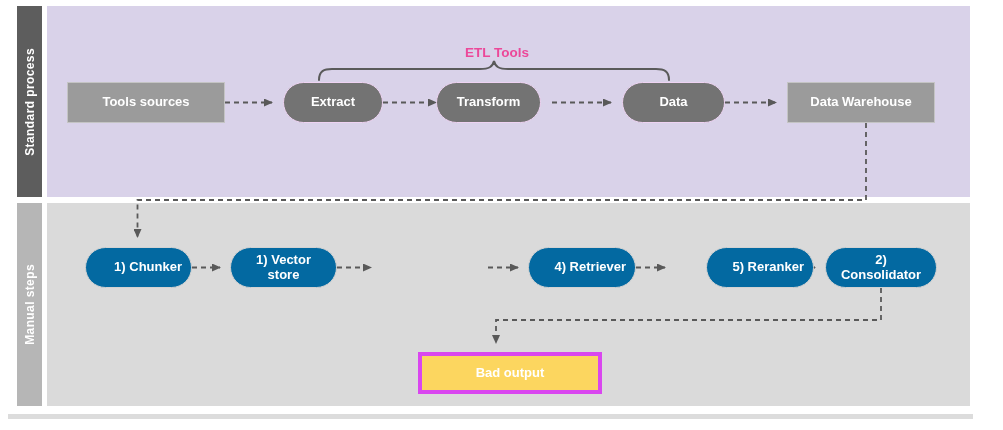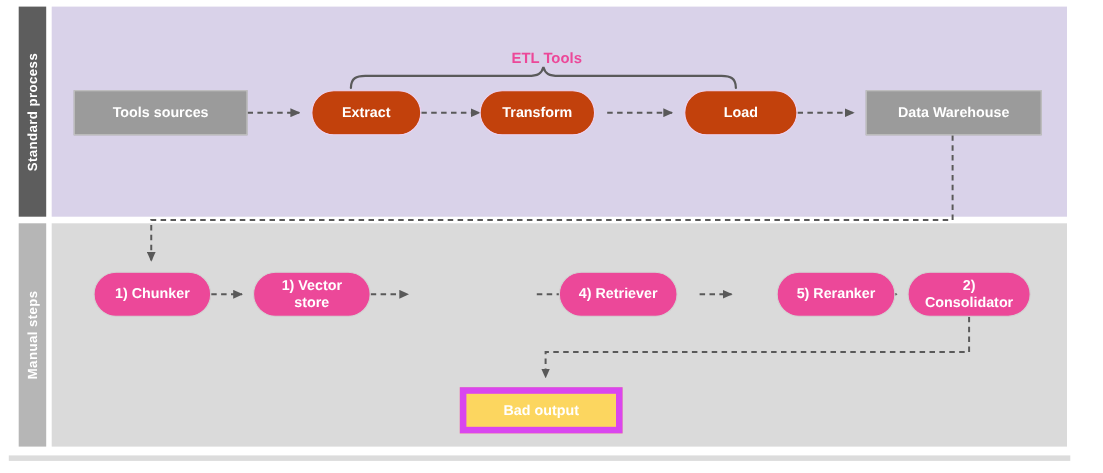--- a/index.html
+++ b/index.html
@@ -19,34 +19,34 @@
   .lane-standard-body{left:47px;top:6px;width:923px;height:191px;background:#d9d2e9;}
   .lane-manual-label{left:17px;top:203px;width:25px;height:203px;background:#b6b6b6;}
   .lane-manual-body{left:47px;top:203px;width:923px;height:203px;background:#dadada;}
   .bottom-strip{position:absolute;left:8px;top:414px;width:965px;height:5px;background:#dcdcdc;}
   .node{
     position:absolute;display:flex;align-items:center;justify-content:center;
     color:#ffffff;font-weight:bold;font-size:13px;text-align:center;line-height:1.15;
     box-sizing:border-box;z-index:3;
   }
   .proc-box{background:#9b9b9b;border:1px solid #c4c4c4;height:41px;top:82px;}
-  .etl-pill{background:#c2410c;border:1px solid #eed3f2;border-radius:21px;height:41px;top:82px;}
-  .man-pill{background:#ec4899;border:1px solid #d2d2d2;border-radius:21px;height:41px;top:247px;padding:0 9px;}
+  .etl-pill{background:#737373;border:1px solid #eed3f2;border-radius:21px;height:41px;top:82px;}
+  .man-pill{background:#0369a1;border:1px solid #d2d2d2;border-radius:21px;height:41px;top:247px;padding:0 9px;justify-content:flex-end;}
   .n-data-sources{left:67px;width:158px;}
   .n-extract{left:283px;width:100px;}
   .n-transform{left:436px;width:105px;align-items:center;}
   .n-load{left:622px;width:103px;}
-  .n-data-warehouse{left:787px;width:160px;}
+  .n-data-warehouse{left:787px;width:148px;}
   .n-chunker{left:85px;width:107px;}
   .n-vector-store{left:230px;width:107px;}
   .n-rewriter{left:381px;width:107px;}
-  .n-retriever{left:508px;width:108px;}
+  .n-retriever{left:528px;width:108px;}
   .n-reranker{left:706px;width:108px;}
   .n-consolidator{left:825px;width:112px;}
-  .n-bad-output{left:418px;top:352px;width:148px;height:42px;background:#fcd65f;border:6px solid #d946ef;}
+  .n-bad-output{left:418px;top:352px;width:184px;height:42px;background:#fcd65f;border:4px solid #d946ef;}
   .etl-tools-label{
     position:absolute;left:414px;top:45px;width:166px;text-align:center;
     color:#ec4899;font-weight:bold;font-size:13.5px;z-index:3;
   }
   svg.overlay{position:absolute;left:0;top:0;z-index:2;}
   .dash{stroke:#595959;stroke-width:1.8;fill:none;stroke-dasharray:5,4;}
   .brace{stroke:#5a5a5a;stroke-width:2;fill:none;stroke-linecap:round;}
 </style>
 </head>
 <body>
@@ -90,21 +90,21 @@
   <div class="node proc-box n-data-sources">
     <span>Tools sources</span>
   </div>
   <div class="node etl-pill n-extract">
     <span>Extract</span>
   </div>
   <div class="node etl-pill n-transform">
     <span>Transform</span>
   </div>
   <div class="node etl-pill n-load">
-    <span>Load</span>
+    <span>Data</span>
   </div>
   <div class="node proc-box n-data-warehouse">
     <span>Data Warehouse</span>
   </div>
 
   <div class="node man-pill n-chunker">
     <span>1) Chunker</span>
   </div>
   <div class="node man-pill n-vector-store">
     <span>1) Vector store</span>

